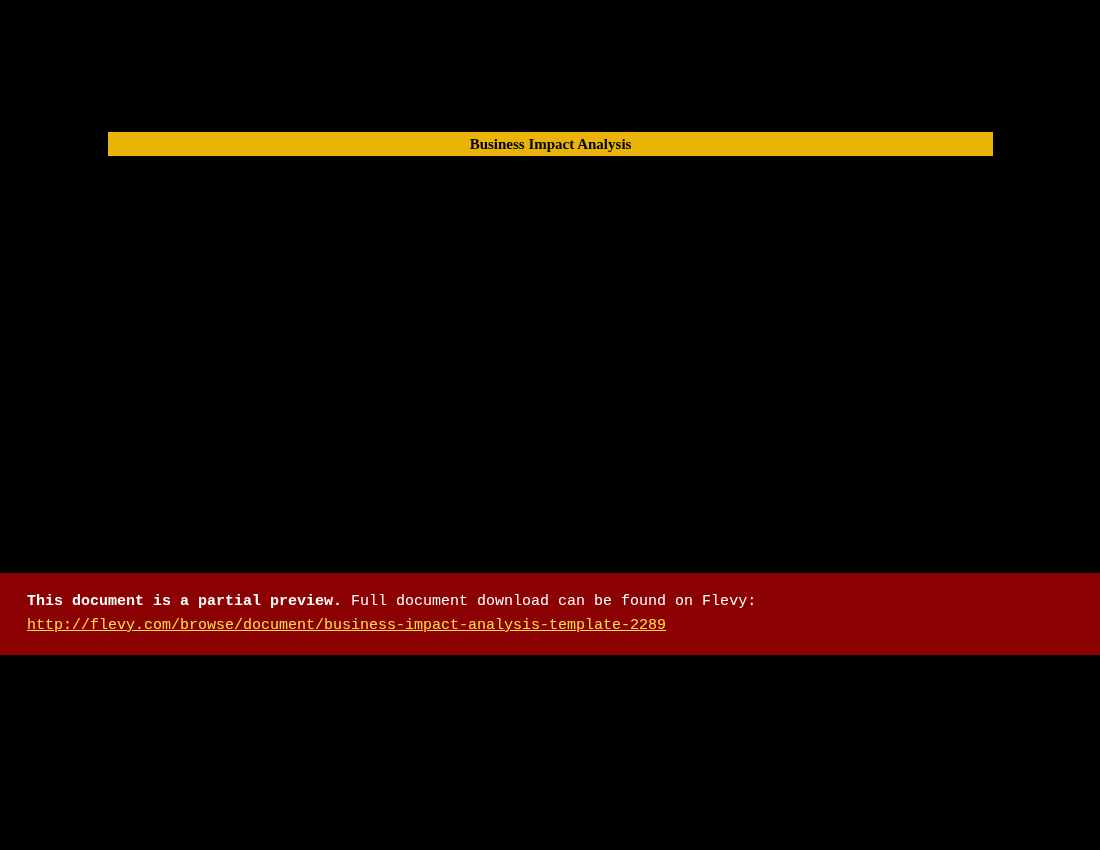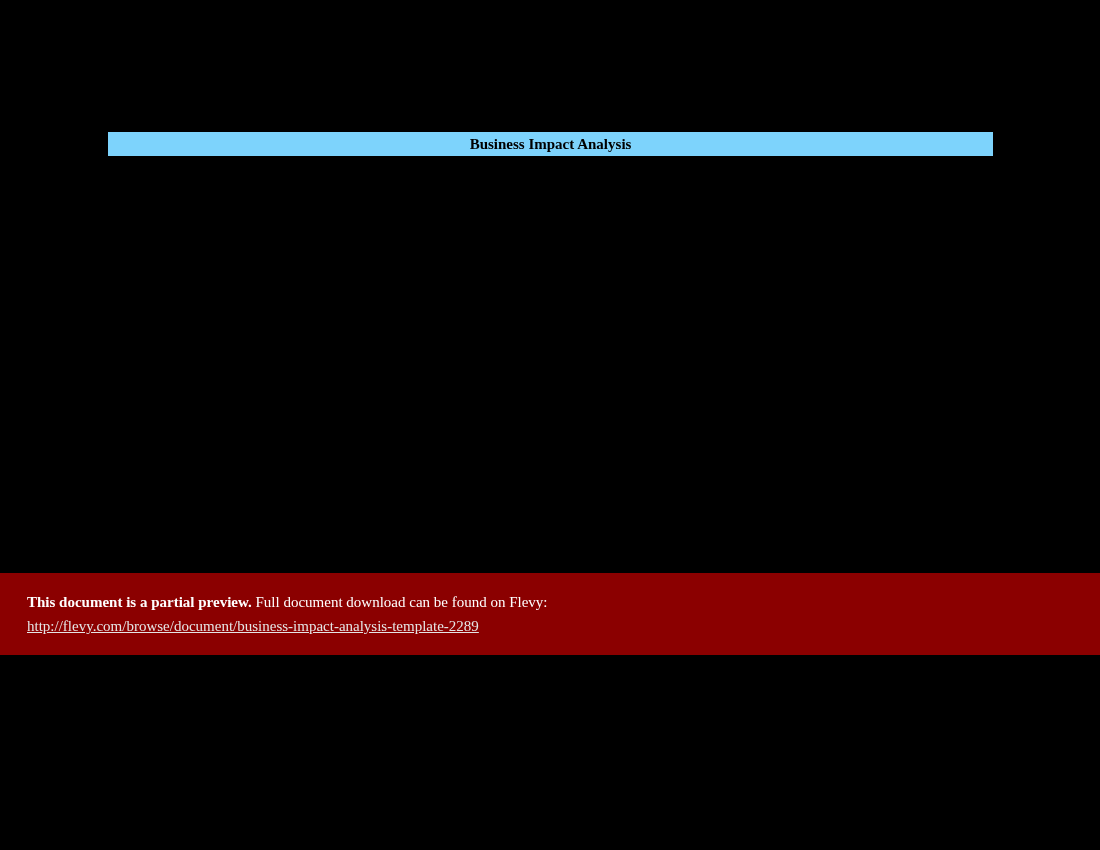--- a/index.html
+++ b/index.html
@@ -1,26 +1,26 @@
 <!DOCTYPE html>
 <html><head>
 <meta charset="utf-8">
 <style>
   * { box-sizing: border-box; margin: 0; padding: 0; }
   html, body { width: 1100px; height: 850px; background: #000; font-family: "Times New Roman", Times, serif; overflow: hidden; }
   .stage { position: relative; width: 1100px; height: 850px; }
 
   .table-wrap { position: absolute; left: 107px; top: 131px; width: 886px; }
   table { border-collapse: collapse; width: 100%; table-layout: fixed; }
-  th, td { border: 1px solid #000; background: #7dd3fc; font-weight: bold; font-size: 14px; padding: 4px 2px; text-align: center; vertical-align: top; line-height: 1.2; }
+  th, td { border: 1px solid #000; background: #eab308; font-weight: bold; font-size: 14px; padding: 4px 2px; text-align: center; vertical-align: top; line-height: 1.2; }
   .title-cell { font-size: 15px; padding: 3px 0; }
 
-  .banner { position: absolute; left: 0; top: 573px; width: 1100px; height: 82px; background: #8b0000; color: #fff; padding: 17px 27px; font-family: Liberation Serif, serif; font-size: 15px; line-height: 1.6; }
+  .banner { position: absolute; left: 0; top: 573px; width: 1100px; height: 82px; background: #8b0000; color: #fff; padding: 17px 27px; font-family: Liberation Mono, monospace; font-size: 15px; line-height: 1.6; }
   .banner .strong { font-weight: bold; }
-  .banner a { color: #e5e5e5; text-decoration: underline; }
+  .banner a { color: #fde047; text-decoration: underline; }
 
   col.c0 { width: 86px; }
   col.c1 { width: 70px; }
   col.c2 { width: 89px; }
   col.c3 { width: 72px; }
   col.c4 { width: 123px; }
   col.c5 { width: 38px; }
   col.c6 { width: 69px; }
   col.c7 { width: 130px; }
   col.c8 { width: 79px; }

